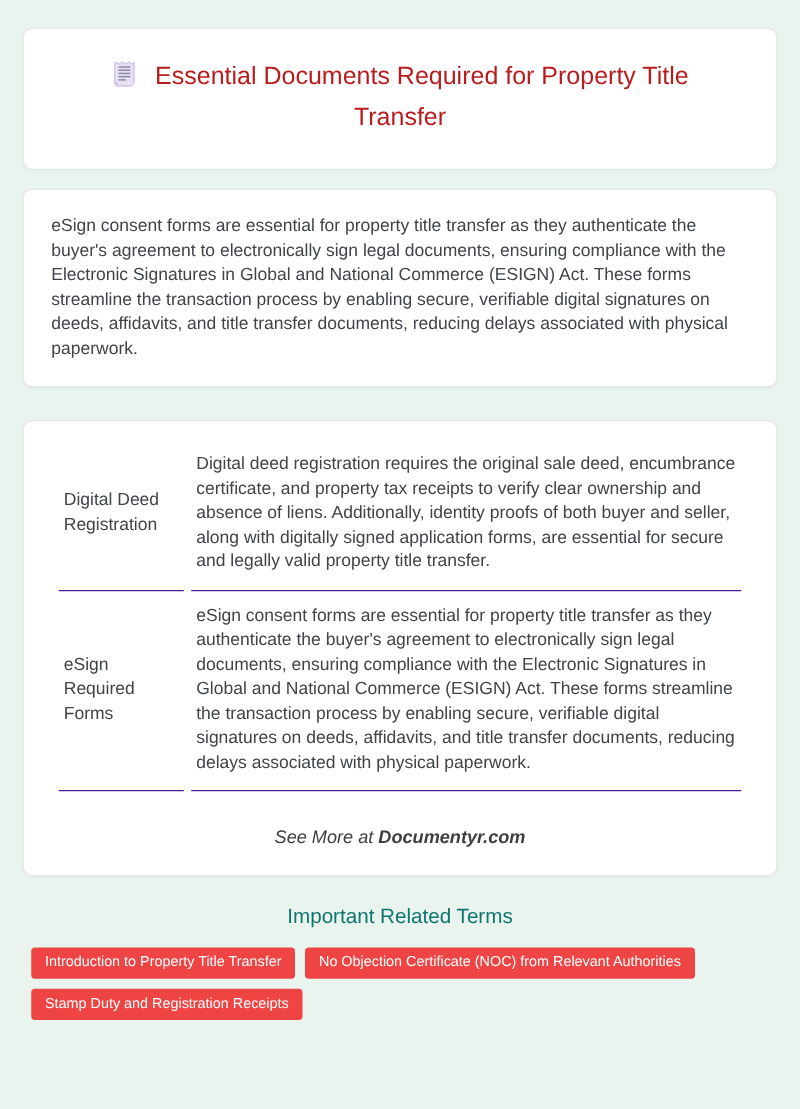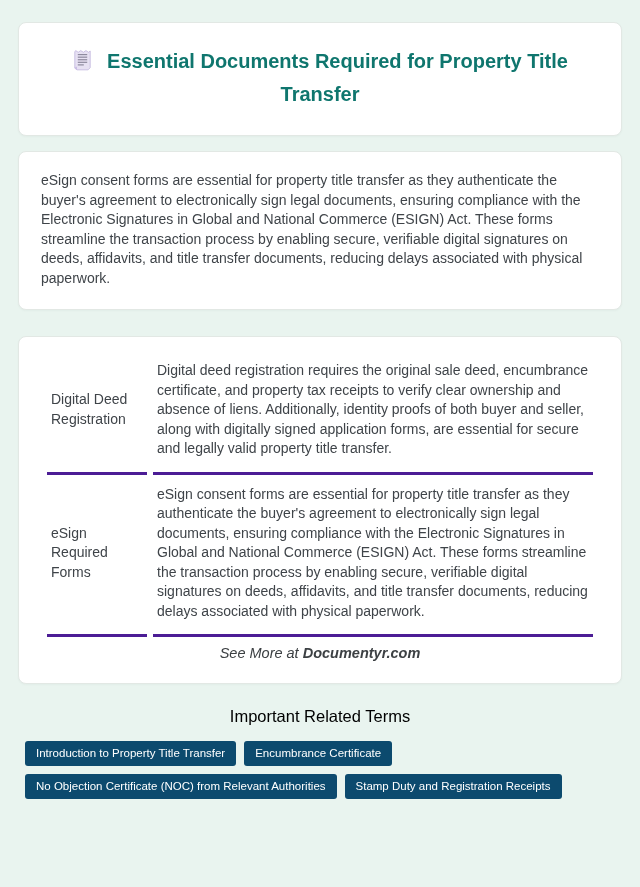--- a/index.html
+++ b/index.html
@@ -20,22 +20,22 @@
     box-shadow: 0 1px 2px rgba(60,80,70,0.04);
   }
   
   .header-card {
     padding: 24px 34px 26px;
     text-align: center;
   }
   .header-title {
     font-size: 20px;
     line-height: 29px;
-    color: #0f766e;
-    font-weight: 700;
+    color: #b91c1c;
+    font-weight: 400;
   }
   .receipt-icon {
     display: inline-block;
     vertical-align: -4px;
     margin-right: 14px;
   }
   
   .summary-card {
     margin-top: 15px;
     padding: 19px 22px 21px;
@@ -52,50 +52,50 @@
   }
   table.terms-table {
     width: 100%;
     border-collapse: separate;
     border-spacing: 6px 0;
   }
   table.terms-table td {
     font-size: 14px;
     line-height: 19.5px;
     color: #3f4449;
-    border-bottom: 3px solid #4c1d95;
+    border-bottom: 1px solid #4c1d95;
     padding: 10px 4px 13px;
     vertical-align: middle;
     text-align: left;
   }
   td.term-cell { width: 100px; }
   .see-more {
-    margin-top: 8px;
+    margin-top: 29px;
     text-align: center;
     font-style: italic;
     font-size: 14.5px;
     color: #3c4043;
   }
   .see-more b { font-weight: bold; }
   
   .related-heading {
     margin: 23px 0 15px;
     text-align: center;
     font-size: 16.5px;
     font-weight: 400;
-    color: #000000;
+    color: #0f766e;
   }
   .terms-list {
     margin: 0 25px;
     display: flex;
     flex-wrap: wrap;
     gap: 8px;
   }
   .term-pill {
-    background: #0c4a6e;
+    background: #ef4444;
     color: #ffffff;
     font-size: 11.5px;
     line-height: 14px;
     padding: 5px 11px 6px;
     border-radius: 3px;
     cursor: pointer;
     white-space: nowrap;
   }
 </style>
 </head>
@@ -135,16 +135,15 @@
     </tbody>
   </table>
   <div class="see-more">
     <span>See More at </span><b>Documentyr.com</b>
   </div>
 </div>
 
 <h2 class="related-heading">Important Related Terms</h2>
 <div class="terms-list">
     <span class="term-pill">Introduction to Property Title Transfer</span>
-    <span class="term-pill">Encumbrance Certificate</span>
     <span class="term-pill">No Objection Certificate (NOC) from Relevant Authorities</span>
     <span class="term-pill">Stamp Duty and Registration Receipts</span>
   </div>
 
 </body></html>

